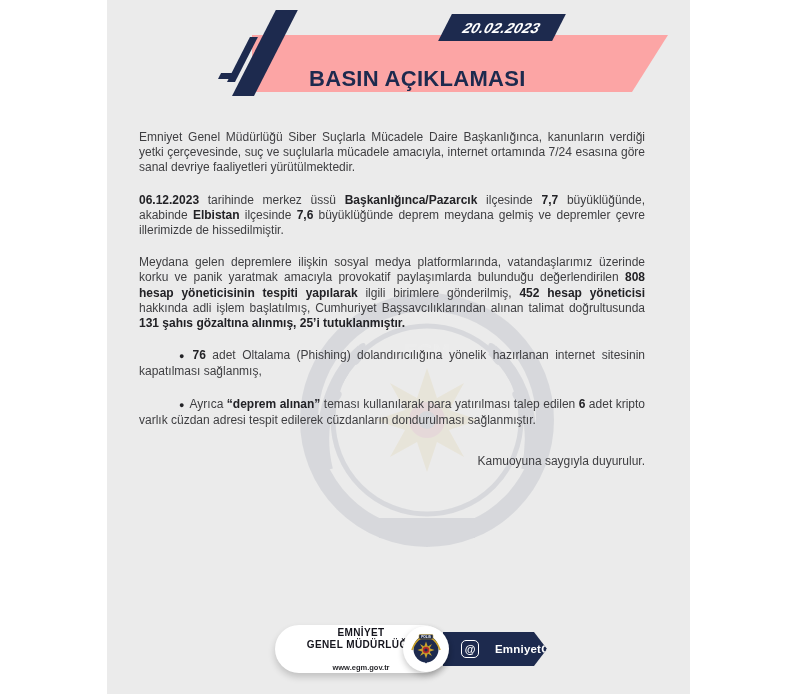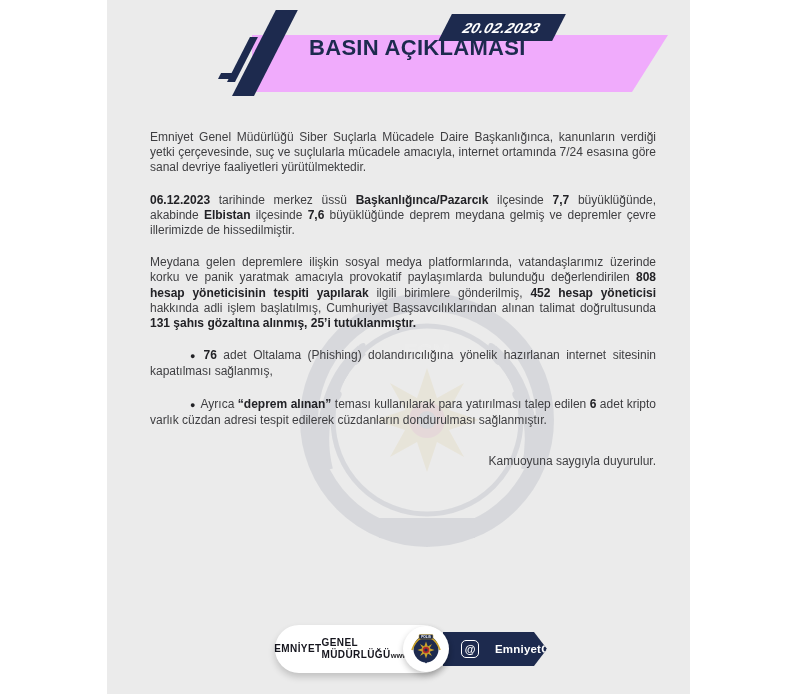--- a/index.html
+++ b/index.html
@@ -6,55 +6,55 @@
   .page{
     position:relative;width:800px;height:694px;background:#ffffff;overflow:hidden;
     font-family:"Liberation Sans","DejaVu Sans",sans-serif;
   }
   .card{
     position:absolute;left:107px;top:0;width:583px;height:694px;
     background:#ebebeb;overflow:hidden;
   }
   
   .banner{
-    position:absolute;left:145px;top:35px;width:416px;height:57px;background:#f0abfc;
+    position:absolute;left:145px;top:35px;width:416px;height:57px;background:#fca5a5;
     clip-path:polygon(0 0,100% 0,calc(100% - 36px) 100%,0 100%);
-    display:flex;align-items:flex-start;z-index:1;
+    display:flex;align-items:flex-end;z-index:1;
   }
   .banner-title{
     padding-left:57px;font-weight:bold;font-size:22px;letter-spacing:.3px;
     color:#1d2a4e;white-space:nowrap;
   }
   .slash{position:absolute;background:#1d2a4e;transform:skewX(-27deg);transform-origin:bottom left;z-index:2;}
   .slash-big{left:125px;top:10px;width:22px;height:86px;}
   .slash-small{left:120px;top:37px;width:8px;height:45px;}
   .slash-tick{left:111px;top:73px;width:15px;height:6px;}
   .date-badge{
     position:absolute;left:338px;top:14px;width:114px;height:27px;background:#1d2a4e;
     transform:skewX(-27deg);display:flex;align-items:center;justify-content:center;z-index:3;
   }
   .date-badge span{color:#ffffff;font-weight:bold;font-size:14.5px;letter-spacing:.4px;}
   
   .watermark{position:absolute;left:180px;top:280px;width:280px;height:280px;z-index:0;}
   
   .content{
-    position:absolute;left:43px;top:130px;width:506px;z-index:1;
+    position:absolute;left:32px;top:130px;width:506px;z-index:1;
     color:#3e3e41;font-size:12px;line-height:15.2px;text-align:justify;
   }
   .content p{margin:0 0 17px 0;}
   .content p.bullet{text-indent:40px;}
   .content b{font-weight:bold;color:#222226;}
   .bullet-dot{font-size:9px;padding-right:5px;color:#222226;}
   .closing{margin-top:26px !important;text-align:right;}
   
   .footer{position:absolute;left:0;top:0;width:583px;height:694px;pointer-events:none;z-index:3;}
   .pill{
     position:absolute;left:168px;top:625px;width:172px;height:48px;background:#ffffff;
     border-radius:24px;box-shadow:0 4px 7px rgba(0,0,0,.18);
-    display:flex;flex-direction:row;align-items:center;justify-content:center;z-index:2;
+    display:flex;flex-direction:column;align-items:center;justify-content:center;z-index:2;
   }
   .pill .l1{font-weight:bold;font-size:10px;letter-spacing:.4px;color:#15151d;line-height:12px;}
   .pill .l2{font-weight:bold;font-size:10px;letter-spacing:.4px;color:#15151d;line-height:12px;}
   .pill .l3{font-size:7.5px;color:#2a2a2e;margin-top:12px;font-weight:bold;}
   .ribbon{
     position:absolute;left:336px;top:632px;width:104px;height:34px;background:#1d2a4e;
     clip-path:polygon(0 0,calc(100% - 13px) 0,100% 50%,calc(100% - 13px) 100%,0 100%);
     display:flex;align-items:center;z-index:1;
   }
   .at-badge{

